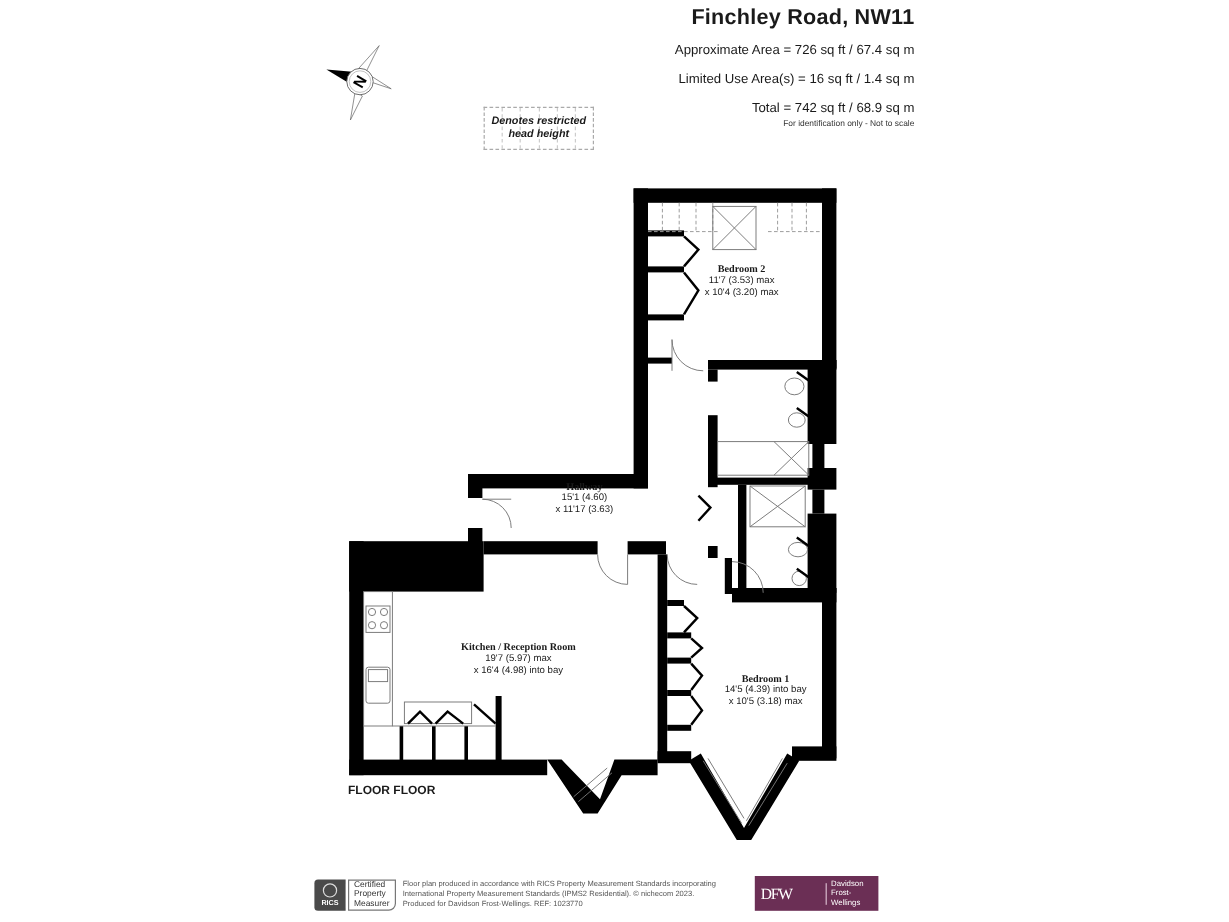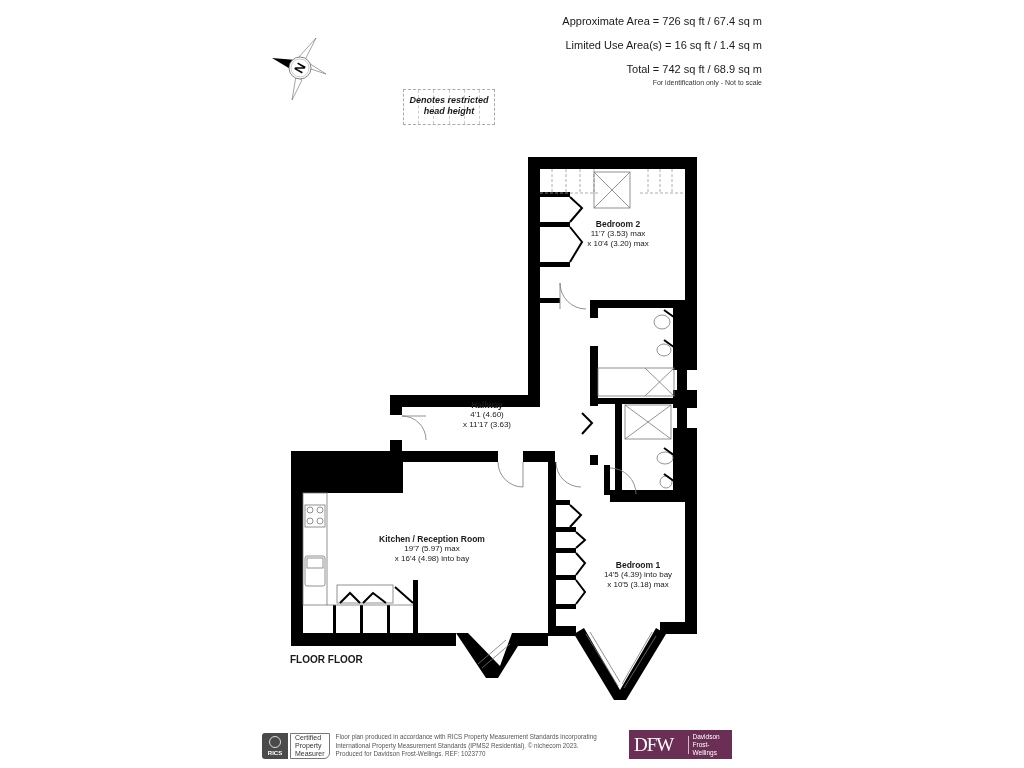--- a/index.html
+++ b/index.html
@@ -13,40 +13,41 @@
   .legend-box { position:absolute; left:403px; top:89px; width:92px; height:36px;
                 border:1px dashed #aaa; box-sizing:border-box;
                 font-size:9px; font-weight:bold; text-align:center; line-height:11px;
                 padding-top:5px;font-style:italic; }
   .legend-box .grid { position:absolute; inset:0; display:flex; }
   .legend-box .grid span { flex:1; border-right:1px dashed #ccc; }
   .legend-box .grid span:last-child { border-right:none; }
   .legend-box .txt { position:relative; }
   .plan { position:absolute; left:0; top:0; width:1024px; height:768px; }
   .room-label { position:absolute; text-align:center; font-size:8px; line-height:10px; }
-  .room-label .rn { font-weight:bold; font-size:8.5px; }
+  .room-label .rn { font-weight:bold; font-size:8.5px;font-family:Liberation Serif, serif; }
   .floor-label { position:absolute; left:290px; top:654px; font-size:10px; font-weight:bold; }
   .footer { position:absolute; left:262px; top:731px; height:30px; display:flex; align-items:center; }
   .rics { width:26px; height:26px; background:#4a4a4a; color:#fff; font-size:6px; font-weight:bold;
           display:flex; flex-direction:column; align-items:center; justify-content:flex-end;
           border-radius:3px 0 0 3px; padding-bottom:3px; box-sizing:border-box; }
   .rics .logo { width:10px; height:10px; border:1px solid #ddd; border-radius:50%; margin-bottom:2px; }
   .cpm { height:24px; border:1px solid #777; border-radius:0 0 6px 0; margin-left:2px; padding:0 4px;
          font-size:7px; line-height:8px; color:#333; display:flex; flex-direction:column; justify-content:center; }
   .disclaimer { margin-left:6px; font-size:6.3px; line-height:8.5px; color:#555; width:340px; }
   .dfw { position:absolute; left:629px; top:730px; width:103px; height:29px; background:#6b2f55;
          display:flex; align-items:center; color:#fff; }
-  .dfw .mono { font-family:"Liberation Serif", serif; font-size:19px; letter-spacing:-1px; padding-left:5px; width:52px; }
+  .dfw .mono { font-family:"Liberation Serif", serif; font-size:13px; letter-spacing:-1px; padding-left:5px; width:52px; }
   .dfw .sep { width:1px; height:18px; background:#d8b9cc; margin:0 4px; }
   .dfw .nm { font-size:6.5px; line-height:8px; }
 </style>
 </head>
 <body>
 
 <div class="title-block">
+  <div class="title">Finchley Road, NW11</div>
   <div class="area-line">Approximate Area = 726 sq ft / 67.4 sq m</div>
   <div class="area-line">Limited Use Area(s) = 16 sq ft / 1.4 sq m</div>
   <div class="area-line">Total = 742 sq ft / 68.9 sq m</div>
   <div class="note">For identification only - Not to scale</div>
 </div>
 
 <svg class="compass" viewBox="0 0 60 66">
   <g stroke="#666" stroke-width="0.6" fill="#fff">
     <polygon points="48,2 36,26 30,22"></polygon>
     <polygon points="58,38 34,30 36,24"></polygon>
@@ -213,21 +214,21 @@
   </g>
 </svg>
 
 <div class="room-label" style="left:568px; top:219px; width:100px;">
   <div class="rn">Bedroom 2</div>
   <div>11'7 (3.53) max</div>
   <div>x 10'4 (3.20) max</div>
 </div>
 <div class="room-label" style="left:437px; top:400px; width:100px;">
   <div class="rn">Hallway</div>
-  <div>4'1 (4.60)</div>
+  <div>15'1 (4.60)</div>
   <div>x 11'17 (3.63)</div>
 </div>
 <div class="room-label" style="left:362px; top:534px; width:140px;">
   <div class="rn">Kitchen / Reception Room</div>
   <div>19'7 (5.97) max</div>
   <div>x 16'4 (4.98) into bay</div>
 </div>
 <div class="room-label" style="left:590px; top:560px; width:96px;">
   <div class="rn">Bedroom 1</div>
   <div>14'5 (4.39) into bay</div>

